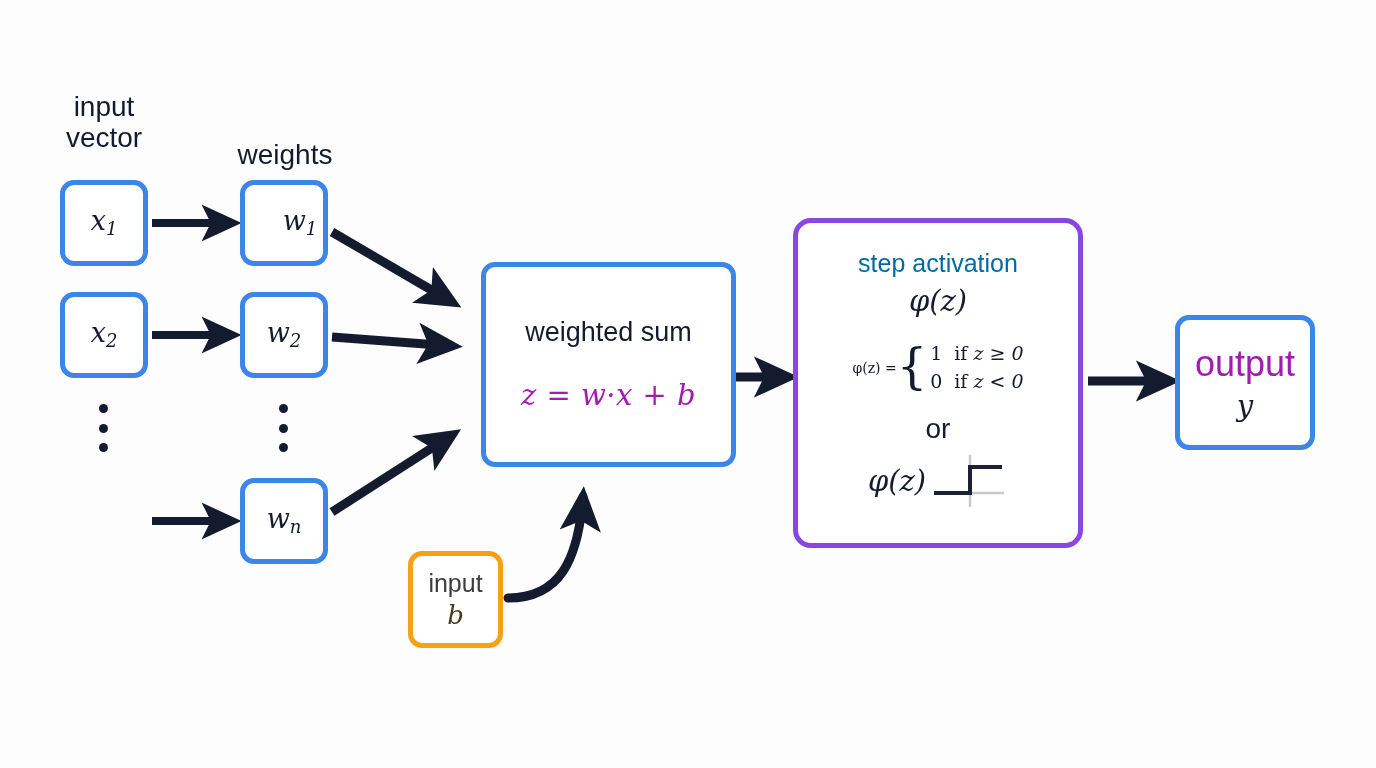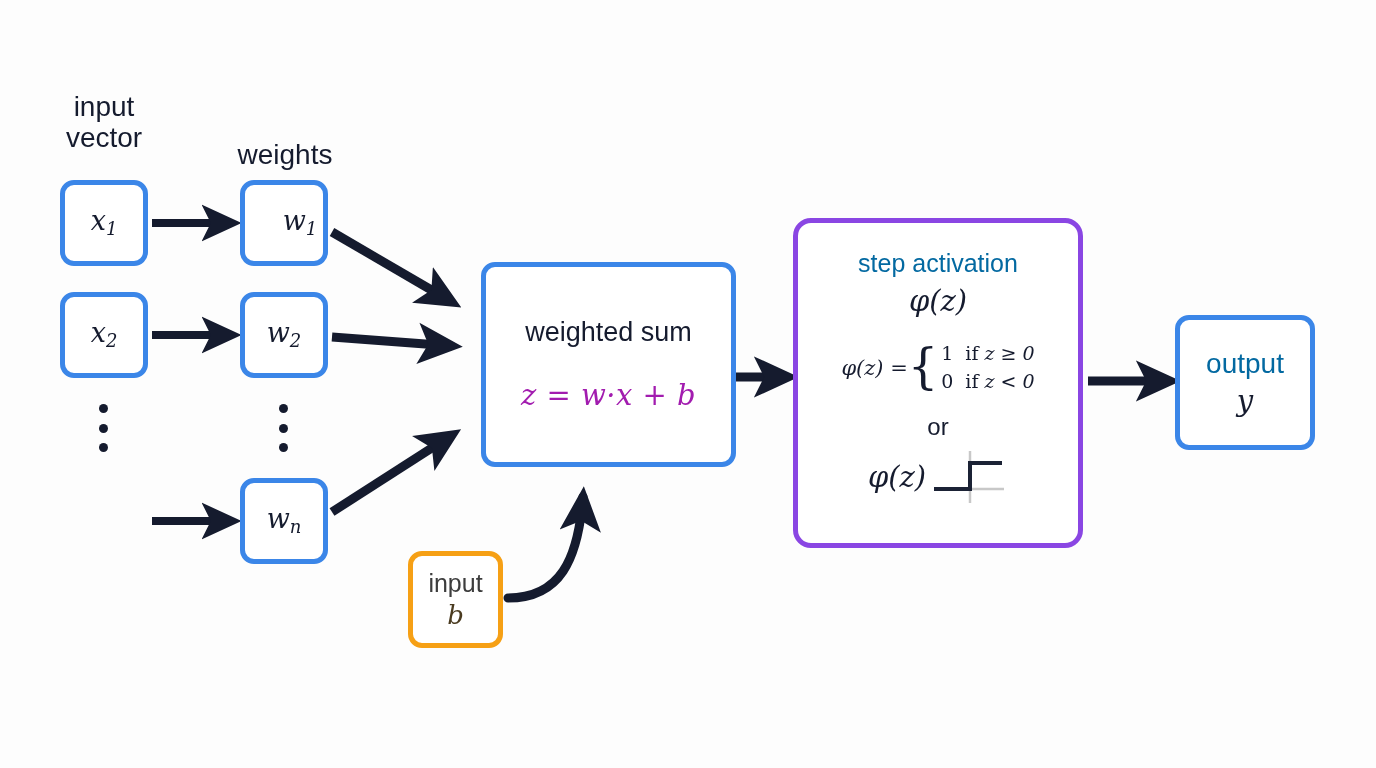--- a/index.html
+++ b/index.html
@@ -126,22 +126,21 @@
   }
   .piecewise {
     display: flex;
     align-items: center;
     justify-content: center;
     margin-top: 22px;
     font-family: "DejaVu Serif", serif;
     color: #151b2e;
   }
   .piecewise .lhs {
-    font-style: italic;
-    font-size: 21px;
+    font-size: 14px;
     white-space: nowrap;
   }
   .piecewise .brace {
     font-size: 48px;
     line-height: 0.78;
     font-family: "DejaVu Serif", serif;
     margin-right: 3px;
     transform: translateY(-1px);
   }
   .piecewise .cases {
@@ -152,21 +151,21 @@
   }
   .piecewise .cases .row {
     display: flex;
     white-space: nowrap;
   }
   .piecewise .cases .val { width: 24px; text-align: left; }
   .piecewise .cases .cond { font-style: normal; }
   .piecewise .cases .cond em { font-style: italic; }
 
   #act-box .orword {
-    font-size: 24px;
+    font-size: 28px;
     margin-top: 18px;
     color: #151b2e;
   }
   .steprow {
     display: flex;
     align-items: center;
     justify-content: center;
     margin-top: 8px;
   }
   .steprow .phi-lbl {
@@ -178,21 +177,21 @@
   }
   .stepglyph { position: relative; width: 76px; height: 56px; }
 
   
   #out-box {
     left: 1175px;
     top: 315px;
     width: 140px;
     height: 135px;
   }
-  #out-box .title { font-size: 28px; color: #0369a1; }
+  #out-box .title { font-size: 36px; color: #a21caf; }
   #out-box .math {
     font-family: "DejaVu Serif", serif;
     font-style: italic;
     font-size: 29px;
     margin-top: 4px;
     color: #151b2e;
   }
 
   
   #bias-box {

